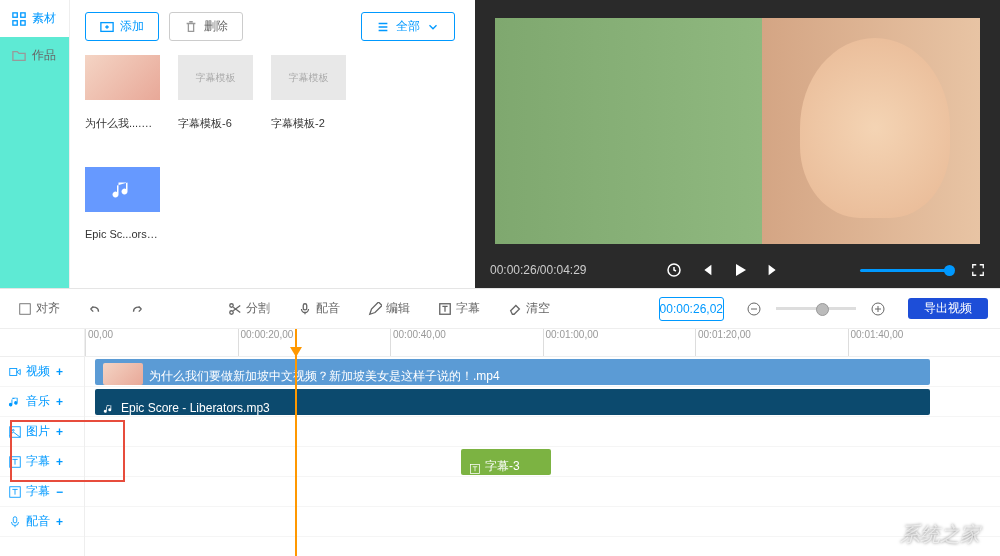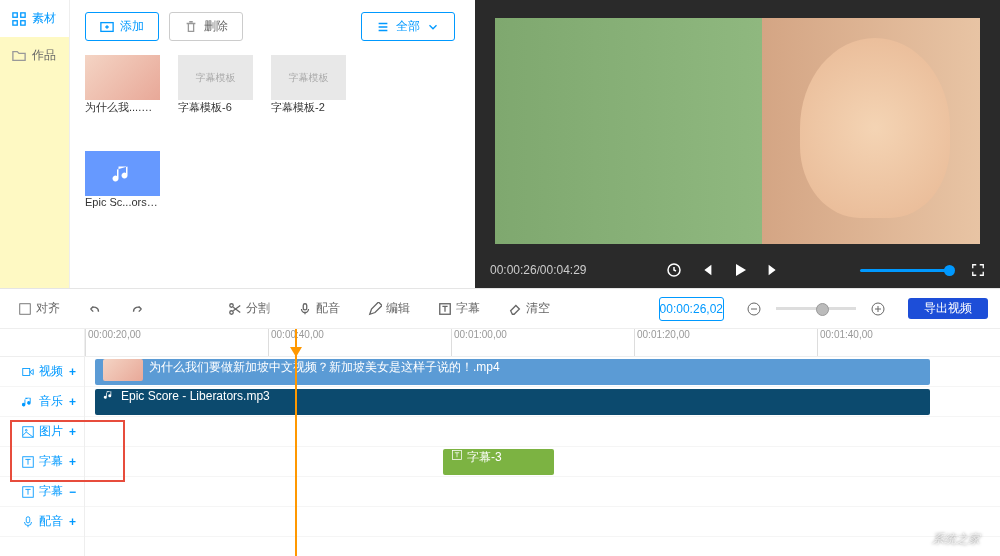--- a/index.html
+++ b/index.html
@@ -1,32 +1,32 @@
 <!DOCTYPE html>
 <html><head>
 <meta charset="utf-8">
 <style>
 *{margin:0;padding:0;box-sizing:border-box;font-family:"Microsoft YaHei",Arial,sans-serif;font-size:12px}
 body{width:1000px;height:556px;overflow:hidden;background:#fff}
 .top-area{display:flex;height:289px;border-bottom:1px solid #e5e5e5}
-.left-sidebar{width:70px;background:#fef9c3;border-right:1px solid #eee}
+.left-sidebar{width:70px;background:#5eead4;border-right:1px solid #eee}
 .sidebar-tab{display:flex;align-items:center;gap:6px;padding:10px 12px;cursor:pointer;color:#666}
 .sidebar-tab.active{color:#0099ff;background:#fff}
 .media-panel{flex:1;padding:12px 15px;position:relative}
 .media-toolbar{display:flex;gap:10px;margin-bottom:14px}
 .btn{display:inline-flex;align-items:center;gap:6px;padding:5px 14px;border:1px solid #0099ff;border-radius:3px;color:#0099ff;background:#fff;cursor:pointer}
 .btn.secondary{border-color:#ccc;color:#666}
 .filter-btn{position:absolute;right:20px;top:12px}
 .media-grid{display:flex;flex-wrap:wrap;gap:18px}
 .media-item{width:75px}
 .thumb{width:75px;height:45px;display:flex;align-items:center;justify-content:center;font-size:10px;color:#aaa}
 .thumb.vid1{background:linear-gradient(135deg,#f4d4c4,#e8a898)}
 .thumb.tmpl{background:#e8e8e8}
 .thumb.audio{background:#6699ff;color:#fff}
-.media-label{font-size:11px;color:#333;margin-top:0;overflow:hidden;text-overflow:ellipsis;white-space:nowrap}
+.media-label{font-size:11px;color:#333;margin-top:16px;overflow:hidden;text-overflow:ellipsis;white-space:nowrap}
 .preview{width:525px;background:#2a2a2a;display:flex;flex-direction:column}
 .preview-video{flex:1;background:#1a1a1a;margin:18px 20px 8px;position:relative;overflow:hidden}
 .video-frame{width:100%;height:100%;background:linear-gradient(90deg,#7fa86f 0%,#8fb87f 55%,#d4a584 55%,#e8c4a4 100%);position:relative}
 .face{position:absolute;right:30px;top:20px;width:150px;height:180px;background:radial-gradient(circle,#f4d4b4,#e8b894);border-radius:50% 50% 40% 40%}
 .preview-controls{height:36px;display:flex;align-items:center;padding:0 15px;color:#fff;gap:21px}
 .time-display{font-size:11px;color:#ccc}
 .pc-center{flex:1;display:flex;justify-content:center;gap:18px;align-items:center}
 .pc-btn{color:#fff;cursor:pointer;display:flex;align-items:center}
 .vol-slider{width:90px;height:3px;background:#0099ff;position:relative;border-radius:2px}
 .vol-slider::after{content:"";position:absolute;right:-5px;top:-4px;width:11px;height:11px;border-radius:50%;background:#0099ff}
@@ -35,36 +35,36 @@
 .tl-btn svg{stroke:#666}
 .spacer{flex:1}
 .timecode{color:#0099ff;border:1px solid #0099ff;padding:4px 0;border-radius:3px}
 .zoom{display:flex;align-items:center;gap:8px}
 .zoom-track{width:80px;height:3px;background:#ddd;position:relative}
 .zoom-track::after{content:"";position:absolute;left:50%;top:-4px;width:11px;height:11px;border-radius:50%;background:#bbb;border:1px solid #999}
 .export-btn{background:#1d4ed8;color:#fff;padding:2px 16px;border-radius:3px;cursor:pointer}
 .timeline{display:flex;height:227px}
 .track-labels{width:85px;border-right:1px solid #eee}
 .ruler-space{height:28px;border-bottom:1px solid #eee}
-.track-label{height:30px;display:flex;align-items:center;justify-content:flex-end;gap:4px;padding:0 8px;color:#0099ff;font-size:11px;border-bottom:1px solid #f5f5f5}
+.track-label{height:30px;display:flex;align-items:center;gap:4px;padding:0 8px;color:#0099ff;font-size:11px;border-bottom:1px solid #f5f5f5}
 .track-label .plus{color:#0099ff;margin-left:2px;font-weight:bold}
 .track-label .minus{color:#0099ff;margin-left:2px;font-weight:bold}
 .highlight-box{position:absolute;left:10px;top:420px;width:115px;height:62px;border:2px solid #e74c3c;pointer-events:none;z-index:10}
 .tracks{flex:1;position:relative;overflow:hidden}
 .ruler{height:28px;border-bottom:1px solid #eee;position:relative;display:flex}
 .ruler-tick{flex:1;font-size:10px;color:#999;padding-left:2px;border-left:1px solid #ddd}
 .track-row{height:30px;border-bottom:1px solid #f5f5f5;position:relative}
-.clip{position:absolute;top:2px;height:26px;border-radius:2px;display:flex;align-items:flex-start;padding:0 8px;font-size:10px;color:#fff;overflow:hidden;white-space:nowrap}
+.clip{position:absolute;top:2px;height:26px;border-radius:2px;display:flex;align-items:flex-end;padding:0 8px;font-size:10px;color:#fff;overflow:hidden;white-space:nowrap}
 .clip.video{left:10px;width:835px;background:#5b9bd5}
 .clip.video .thumb-mini{width:40px;height:22px;background:linear-gradient(135deg,#f4d4c4,#e8a898);margin-right:6px;border-radius:2px}
 .clip.audio{left:10px;width:835px;background:#0c4a6e}
-.clip.sub{left:358px;width:111px;background:#7cb342}
+.clip.sub{left:376px;width:90px;background:#7cb342}
 .playhead{position:absolute;left:210px;top:0;width:2px;height:100%;background:#ff9800;z-index:5}
 .playhead::before{content:"";position:absolute;top:18px;left:-5px;width:12px;height:10px;background:#ff9800;clip-path:polygon(0 0,100% 0,50% 100%)}
-.watermark{position:absolute;right:20px;bottom:8px;color:rgba(255,255,255,0.6);font-size:12px;font-style:italic;z-index:20;text-shadow:0 0 3px rgba(0,0,0,0.5)}
+.watermark{position:absolute;right:20px;bottom:8px;color:rgba(255,255,255,0.6);font-size:20px;font-style:italic;z-index:20;text-shadow:0 0 3px rgba(0,0,0,0.5)}
 .icon{width:14px;height:14px;display:inline-block}
 </style>
 </head>
 <body>
 
 <div class="top-area">
   <div class="left-sidebar">
     <div class="sidebar-tab active">
       <svg class="icon" viewBox="0 0 16 16" fill="none" stroke="#0099ff" stroke-width="1.5">
           <rect x="1" y="1" width="5" height="5"></rect>
@@ -293,20 +293,21 @@
           <rect x="6" y="2" width="4" height="7" rx="2"></rect>
           <path d="M4 8a4 4 0 008 0M8 12v2"></path>
         </svg>
         <span>配音</span>
         <span class="plus">+</span>
       </div>
   </div>
   <div class="tracks">
     <div class="playhead"></div>
     <div class="ruler">
+      <div class="ruler-tick">00,00</div>
       <div class="ruler-tick">00:00:20,00</div>
       <div class="ruler-tick">00:00:40,00</div>
       <div class="ruler-tick">00:01:00,00</div>
       <div class="ruler-tick">00:01:20,00</div>
       <div class="ruler-tick">00:01:40,00</div>
     </div>
     <div class="track-row">
       <div class="clip video">
           <div class="thumb-mini"></div>
           <span>为什么我们要做新加坡中文视频？新加坡美女是这样子说的！.mp4</span>

